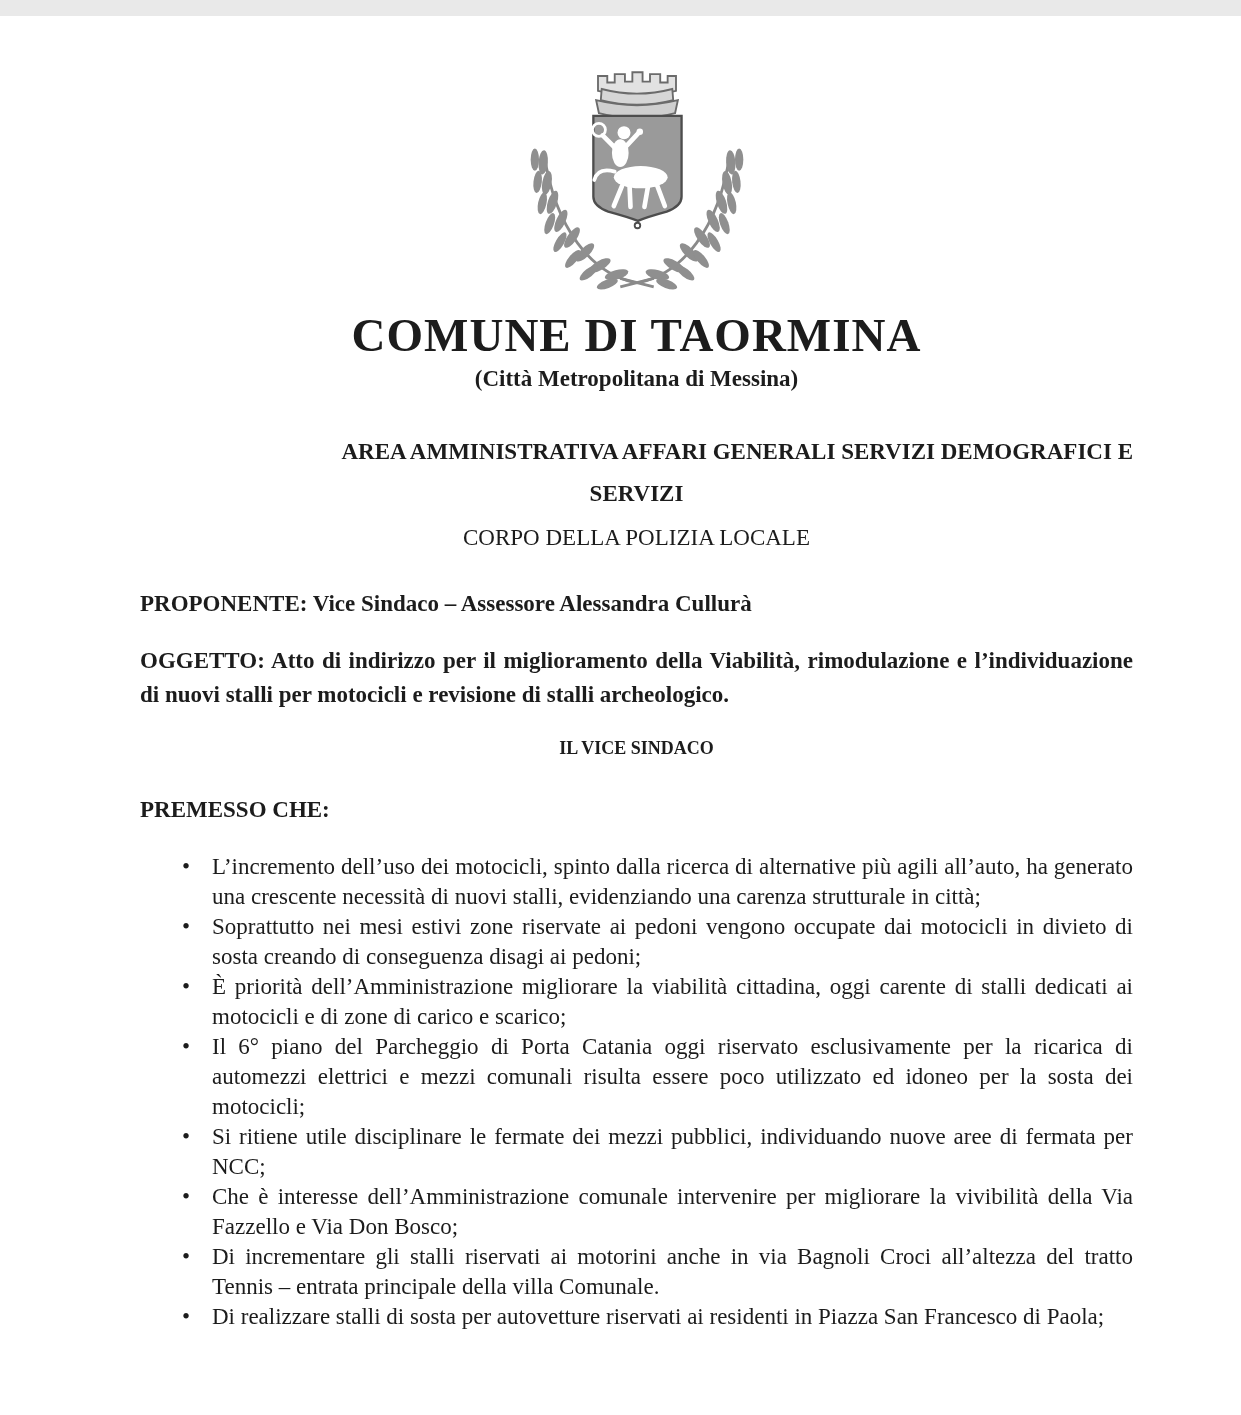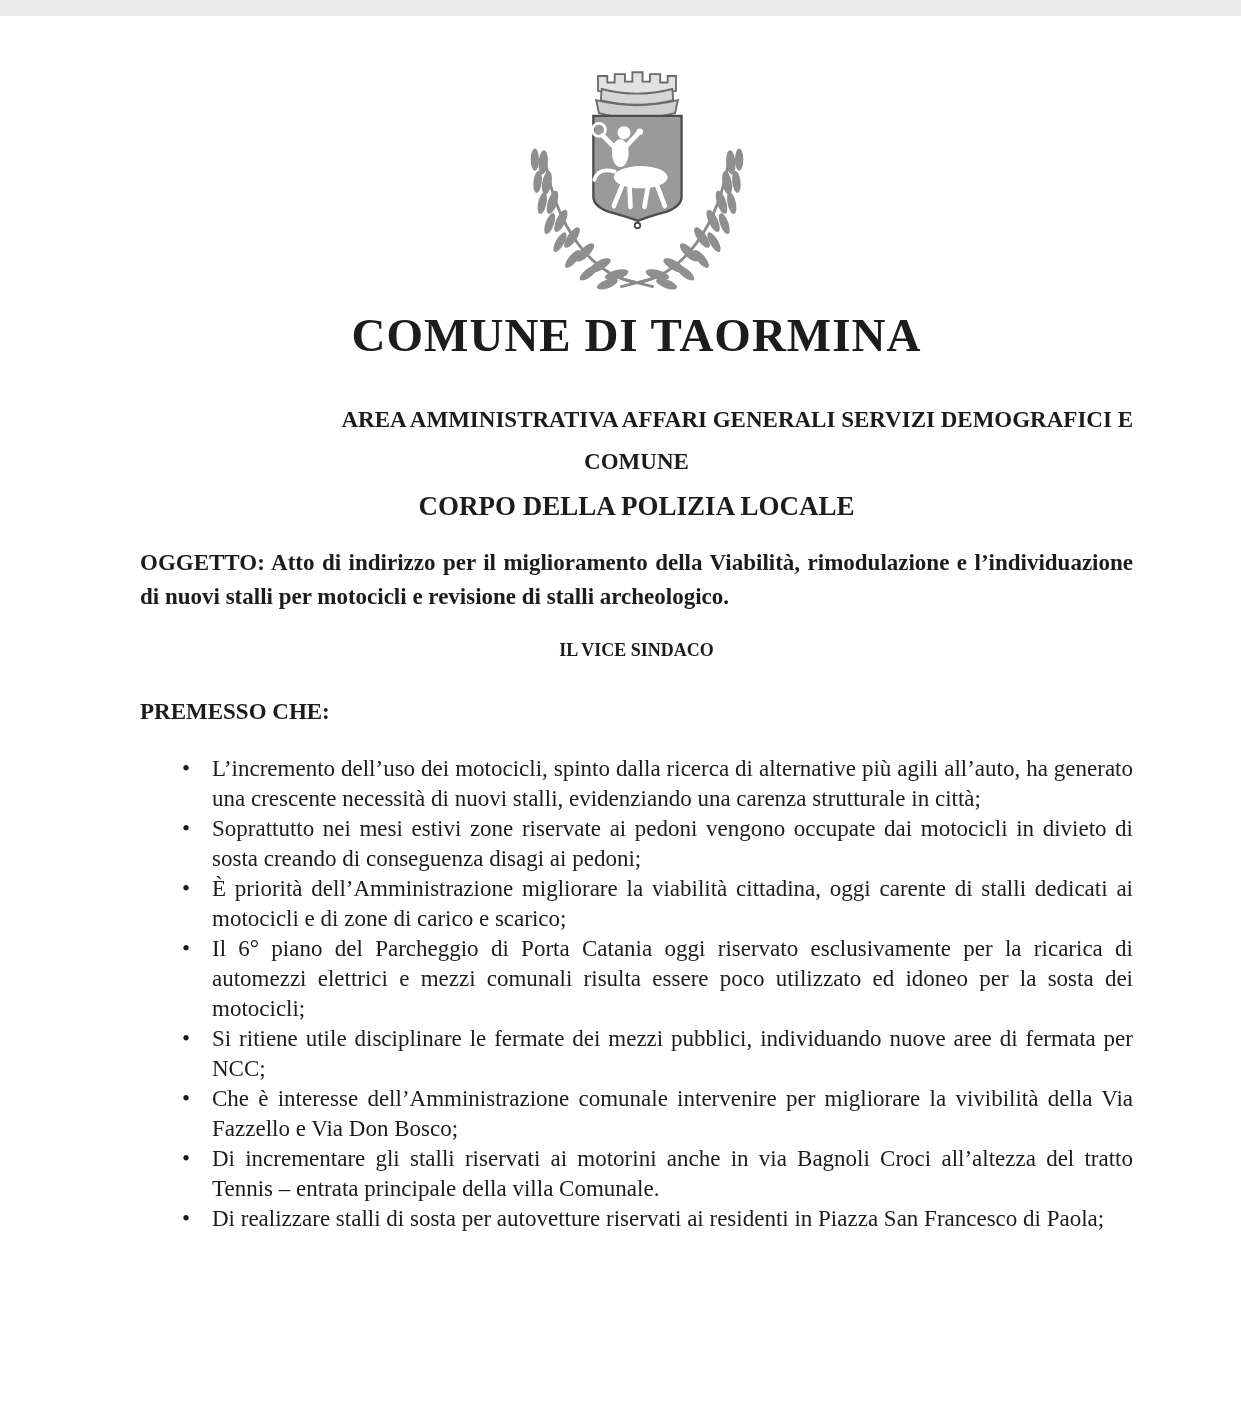--- a/index.html
+++ b/index.html
@@ -22,21 +22,21 @@
     font-weight:bold;letter-spacing:1px;
   }
   .subtitle{
     margin-top:2px;
     text-align:center;
     font-size:23px;line-height:30px;
     font-weight:bold;
   }
   .dept1{margin-top:44px;text-align:right;font-size:23px;line-height:28px;font-weight:bold;}
   .dept2{margin-top:14px;text-align:center;font-size:23px;line-height:28px;font-weight:bold;}
-  .office{margin-top:16px;text-align:center;font-size:27px;line-height:28px;font-weight:bold;}
+  .office{margin-top:16px;text-align:center;font-size:23px;line-height:28px;font-weight:normal;}
   .proponente{margin-top:38px;font-size:23px;line-height:28px;font-weight:bold;}
   .oggetto{margin-top:26px;font-size:23px;line-height:34px;font-weight:bold;text-align:justify;}
   .vice{margin-top:22px;text-align:center;font-size:18px;line-height:28px;font-weight:bold;}
   .premesso{margin-top:34px;font-size:23px;line-height:28px;font-weight:bold;}
   ul.bullets{
     margin:28px 0 0 0;padding:0;list-style:none;
   }
   ul.bullets li{
     position:relative;
     padding-left:72px;
@@ -105,25 +105,27 @@
         <circle cx="126" cy="81" r="7" stroke="none"></circle>
         <path d="M116,97 L103,84" fill="none" stroke-width="5"></path>
         <circle cx="99" cy="78" r="7" fill="none" stroke-width="3"></circle>
         <path d="M129,95 L141,82" fill="none" stroke-width="5"></path>
         <circle cx="143" cy="80" r="3.5" stroke="none"></circle>
       </g>
     </g>
   </svg>
 
   <div class="title">COMUNE DI TAORMINA</div>
+  <div class="subtitle">(Città Metropolitana  di Messina)</div>
 
   <div class="dept1">AREA AMMINISTRATIVA AFFARI GENERALI SERVIZI DEMOGRAFICI E</div>
-  <div class="dept2">COMUNE</div>
+  <div class="dept2">SERVIZI</div>
   <div class="office">CORPO DELLA POLIZIA LOCALE</div>
 
+  <div class="proponente">PROPONENTE: Vice Sindaco – Assessore Alessandra Cullurà</div>
 
   <div class="oggetto">OGGETTO: Atto di indirizzo per il miglioramento della Viabilità,  rimodulazione e l’individuazione di nuovi stalli per motocicli e revisione di stalli archeologico.</div>
 
   <div class="vice">IL VICE SINDACO</div>
 
   <div class="premesso">PREMESSO CHE:</div>
 
   <ul class="bullets">
     <li>L’incremento dell’uso dei motocicli, spinto dalla ricerca di alternative più agili all’auto, ha generato una crescente necessità di nuovi stalli, evidenziando una carenza strutturale in città;</li>
     <li>Soprattutto nei mesi estivi zone riservate ai pedoni vengono occupate dai motocicli in divieto di sosta creando di conseguenza disagi ai pedoni;</li>

